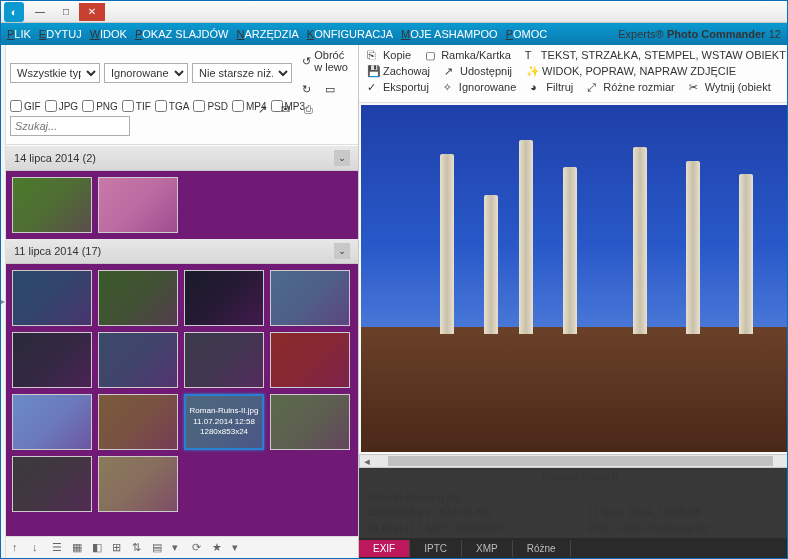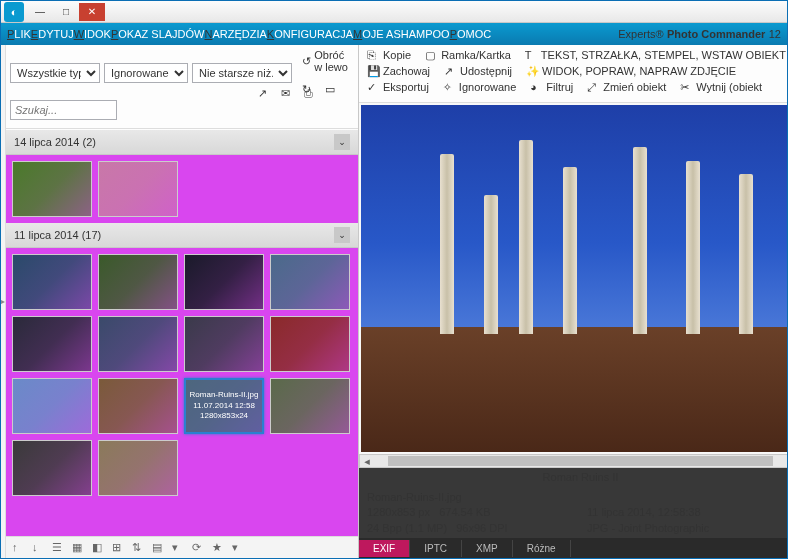--- a/index.html
+++ b/index.html
@@ -4,38 +4,38 @@
 <style>
 *{box-sizing:border-box;margin:0;padding:0;font-family:Tahoma,Arial,sans-serif;font-size:11px;color:#333}
 body{background:#f0f0f0;width:788px;height:559px;overflow:hidden;border:1px solid #0a6eb4}
 .titlebar{height:22px;background:linear-gradient(#fcfcfc,#e8e8e8);display:flex;align-items:center;border-bottom:1px solid #c8c8c8}
 .titlebar .logo{width:20px;height:20px;margin:0 3px;background:#0a9ad0;border-radius:3px;display:flex;align-items:center;justify-content:center;color:#fff;font-weight:bold}
 .titlebar .title{flex:1;text-align:center;color:#555;font-size:11px}
 .titlebar .winbtns{display:flex}
 .titlebar .winbtns div{width:26px;height:18px;display:flex;align-items:center;justify-content:center;font-size:10px;cursor:pointer}
 .titlebar .winbtns .close{background:#c84030;color:#fff}
 .menubar{height:22px;background:linear-gradient(#0a9ad0,#0a7ab0);display:flex;align-items:center;justify-content:space-between;padding:0 6px}
-.menubar .items{display:flex;}
+.menubar .items{display:flex;gap:8px}
 .menubar .items span{color:#fff;font-size:11px;cursor:pointer}
 .menubar .items span u{text-decoration:underline}
 .menubar .brand{color:#fff;font-size:12px}
 .menubar .brand b{font-weight:bold}
 .main{display:flex;height:calc(100% - 44px)}
 .leftcol{width:8px;background:#f4f4f4;border-right:1px solid #ddd;display:flex;align-items:center;justify-content:center;font-size:8px;color:#888}
 .leftpanel{width:376px;background:#fdfdfd;display:flex;flex-direction:column;border-right:1px solid #c8c8c8}
 .filters{padding:4px;border-bottom:1px solid #ddd}
 .filters .row{display:flex;gap:4px;margin-bottom:4px;align-items:center}
 .filters select{height:20px;border:1px solid #abadb3;font-size:11px;padding:0 2px;background:#fff}
 .filters input[type=text]{height:20px;border:1px solid #abadb3;font-size:11px;padding:0 4px;background:#fff;color:#888;font-style:italic}
 .filters .chk{display:flex;align-items:center;gap:2px;font-size:10px}
 .filters .chk input{width:12px;height:12px}
 .toolrow1{display:flex;gap:10px;padding:4px 8px;border-bottom:1px solid #e8e8e8;align-items:center;flex-wrap:wrap;font-size:10px;color:#444}
 .toolrow1 .item{display:flex;align-items:center;gap:3px;cursor:pointer}
 .toolrow1 .ico{width:13px;height:13px;display:inline-block}
-.thumbs{flex:1;overflow:auto;background:#d946ef}
+.thumbs{flex:1;overflow:auto;background:#701a75}
 .group-h{background:linear-gradient(#e8e8e8,#d8d8d8);padding:4px 8px;font-size:12px;color:#555;display:flex;justify-content:space-between;align-items:center;border-bottom:1px solid #c8c8c8}
 .group-h .collapse{width:16px;height:16px;background:#c8c8c8;display:flex;align-items:center;justify-content:center;font-size:9px}
 .thumb-grid{display:flex;flex-wrap:wrap;gap:6px;padding:6px}
 .thumb{width:80px;height:56px;border:1px solid #ccc;background:#888;position:relative;cursor:pointer}
 .thumb.sel{border:2px solid #2a80d0;box-shadow:0 0 3px #2a80d0}
 .thumb .overlay{position:absolute;inset:0;background:rgba(40,100,170,0.55);color:#fff;font-size:8px;display:flex;flex-direction:column;align-items:center;justify-content:center;text-align:center;padding:2px;line-height:1.3}
 .bottombar{height:22px;border-top:1px solid #ddd;display:flex;align-items:center;gap:6px;padding:0 6px;background:#f4f4f4}
 .bottombar .bico{width:14px;height:14px;display:inline-block;color:#666;font-size:11px;cursor:pointer}
 .rightpanel{flex:1;display:flex;flex-direction:column;background:#f8f8f8}
 .ribbon{display:flex;flex-wrap:wrap;padding:4px 8px;gap:4px 14px;border-bottom:1px solid #ddd;background:#fdfdfd;min-height:58px;align-content:flex-start}
@@ -96,22 +96,32 @@
         <select style="width:100px"><option>Nie starsze niż...</option></select>
         <div class="toolrow1" style="border:none;padding:0 0 0 6px">
           <div class="item">
               <span class="ico">↺</span>
               <span>Obróć w lewo</span>
             </div>
           <span class="ico">↻</span>
           <span class="ico">▭</span>
         </div>
       </div>
+      <div class="row" id="formats-row">
+          <label class="chk"><input type="checkbox" style="">GIF</label>
+          <label class="chk"><input type="checkbox" style="">JPG</label>
+          <label class="chk"><input type="checkbox" style="">PNG</label>
+          <label class="chk"><input type="checkbox" style="">TIF</label>
+          <label class="chk"><input type="checkbox" style="">TGA</label>
+          <label class="chk"><input type="checkbox" style="">PSD</label>
+          <label class="chk"><input type="checkbox" style="">MP4</label>
+          <label class="chk"><input type="checkbox" style="">MP3</label>
+        </div>
       <div class="row">
-        <input type="text" style="width: 107px;" placeholder="Szukaj...">
+        <input type="text" style="width: 120px;" placeholder="Szukaj...">
       </div>
     </div>
 
     <div class="toolrow1" style="justify-content:flex-start;padding-left:252px;margin-top:-46px;margin-bottom:26px;border:none">
       <div class="item">
           <span class="ico">↗</span>
         </div>
       <span class="ico">✉</span>
       <span class="ico">⎙</span>
     </div>
@@ -198,21 +208,21 @@
       <div class="ritem">
           <span class="rico">✧</span>
           <span>Ignorowane</span>
         </div>
       <div class="ritem">
           <span class="rico">◕</span>
           <span>Filtruj</span>
         </div>
       <div class="ritem">
           <span class="rico">⤢</span>
-          <span>Zmień obiekt</span>
+          <span>Różne rozmiar</span>
         </div>
       <div class="ritem">
           <span class="rico">✂</span>
           <span>Wytnij (obiekt</span>
         </div>
     </div>
 
     <div class="preview">
       <div class="sky"></div>
       <div class="wall"></div>

